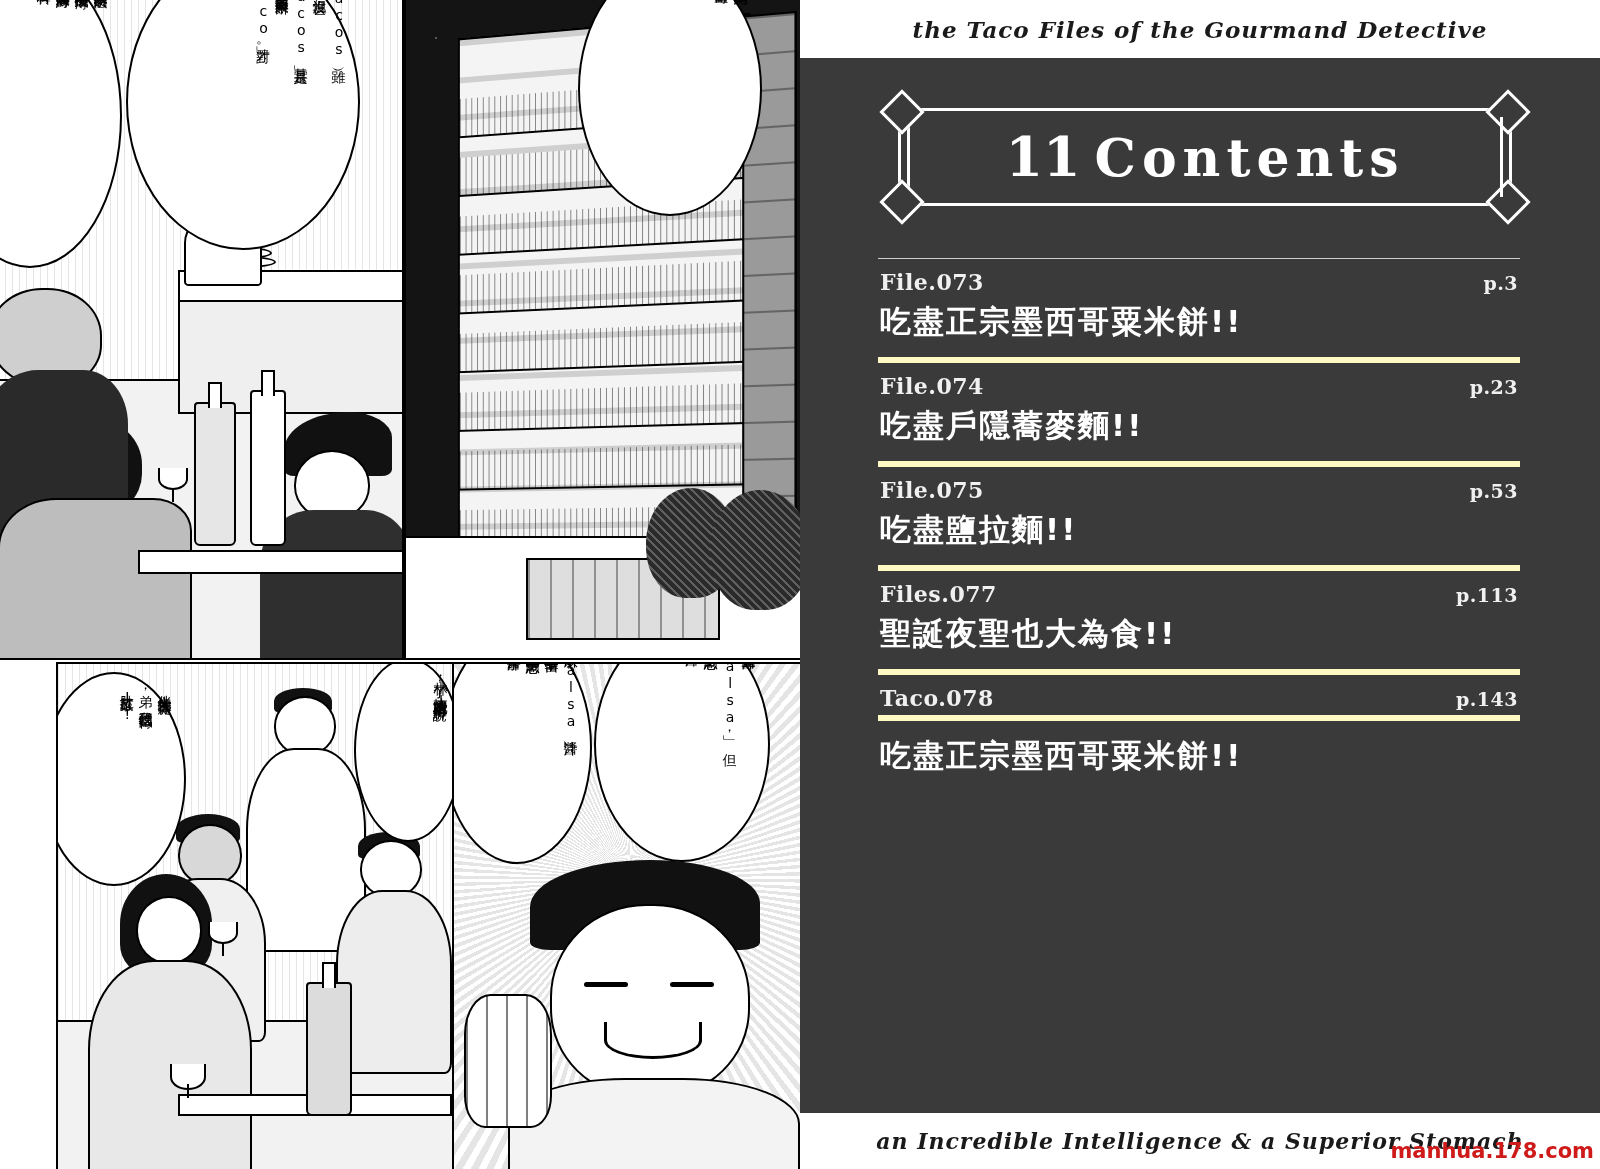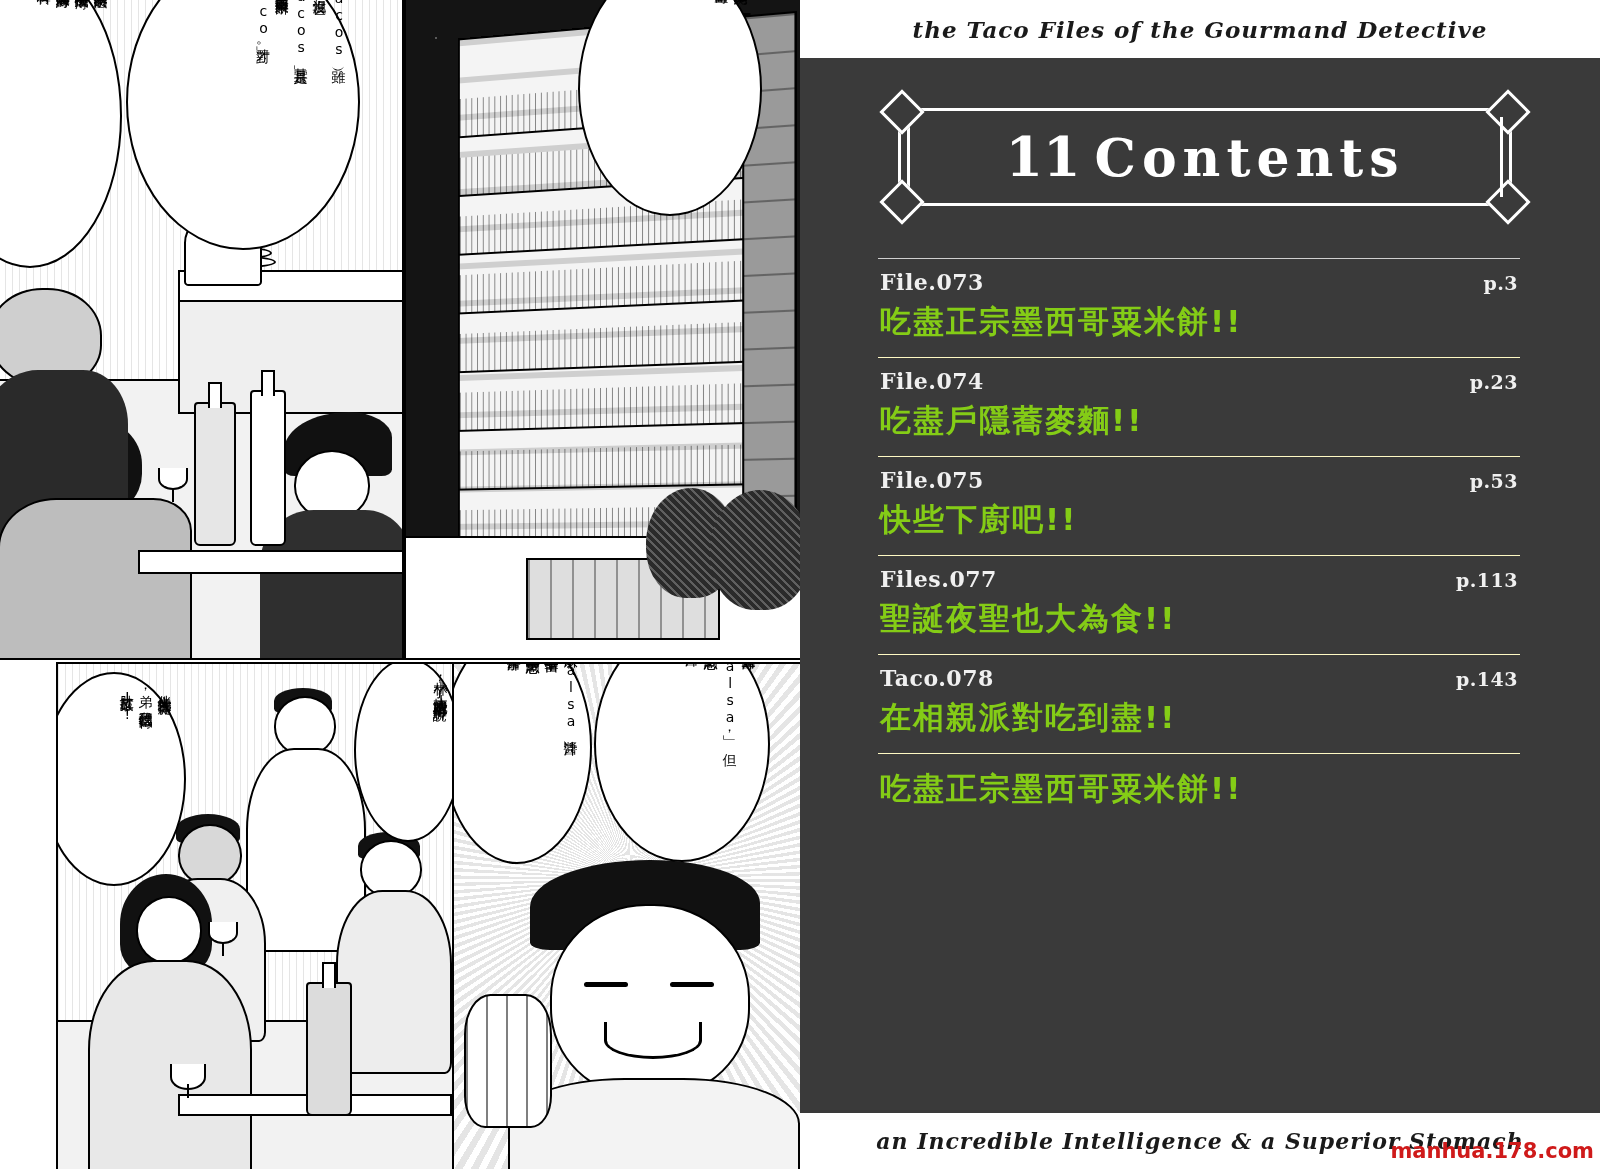--- a/index.html
+++ b/index.html
@@ -299,42 +299,42 @@
     letter-spacing: 0;
   }
 
   .toc {
     position: absolute;
     left: 78px;
     right: 80px;
     top: 258px;
   }
   .toc-entry {
-    border-top: 1px solid #fef9c3;
+    border-top: 6px solid #fef9c3;
     padding: 8px 0 4px 0;
   }
   .toc-entry:first-child { border-top: 1px solid #cfcfcf; }
   .toc-meta {
     display: flex;
     justify-content: space-between;
     align-items: baseline;
     font-family: "DejaVu Serif", serif;
     font-weight: bold;
     font-size: 22px;
     letter-spacing: .5px;
     color: #f0f0f0;
     padding: 2px 2px 0 2px;
   }
   .toc-page { font-size: 19px; }
   .toc-name {
     font-family: "DejaVu Sans", sans-serif;
     font-weight: bold;
     font-size: 31px;
     letter-spacing: 2px;
-    color: #84cc16;
+    color: #ffffff;
     padding: 6px 2px 10px 2px;
     white-space: nowrap;
   }
 
   .watermark {
     position: absolute;
     right: 6px;
     bottom: 6px;
     font-family: "DejaVu Sans", sans-serif;
     font-weight: bold;
@@ -529,38 +529,37 @@
           <span class="toc-page">p.23</span>
         </div>
         <div class="toc-name">吃盡戶隱蕎麥麵!!</div>
       </div>
 
       <div class="toc-entry">
         <div class="toc-meta">
           <span>File.075</span>
           <span class="toc-page">p.53</span>
         </div>
-        <div class="toc-name">快些下廚吧!!</div>
+        <div class="toc-name">吃盡鹽拉麵!!</div>
       </div>
 
 
       <div class="toc-entry">
         <div class="toc-meta">
           <span>Files.077</span>
           <span class="toc-page">p.113</span>
         </div>
         <div class="toc-name">聖誕夜聖也大為食!!</div>
       </div>
 
       <div class="toc-entry">
         <div class="toc-meta">
           <span>Taco.078</span>
           <span class="toc-page">p.143</span>
         </div>
-        <div class="toc-name">在相親派對吃到盡!!</div>
       </div>
 
       <div class="toc-entry">
         <div class="toc-name">吃盡正宗墨西哥粟米餅!!</div>
       </div>
 
     </div>
 
     <div class="botbar">
       <div class="script-title">an Incredible Intelligence &amp; a Superior Stomach</div>

